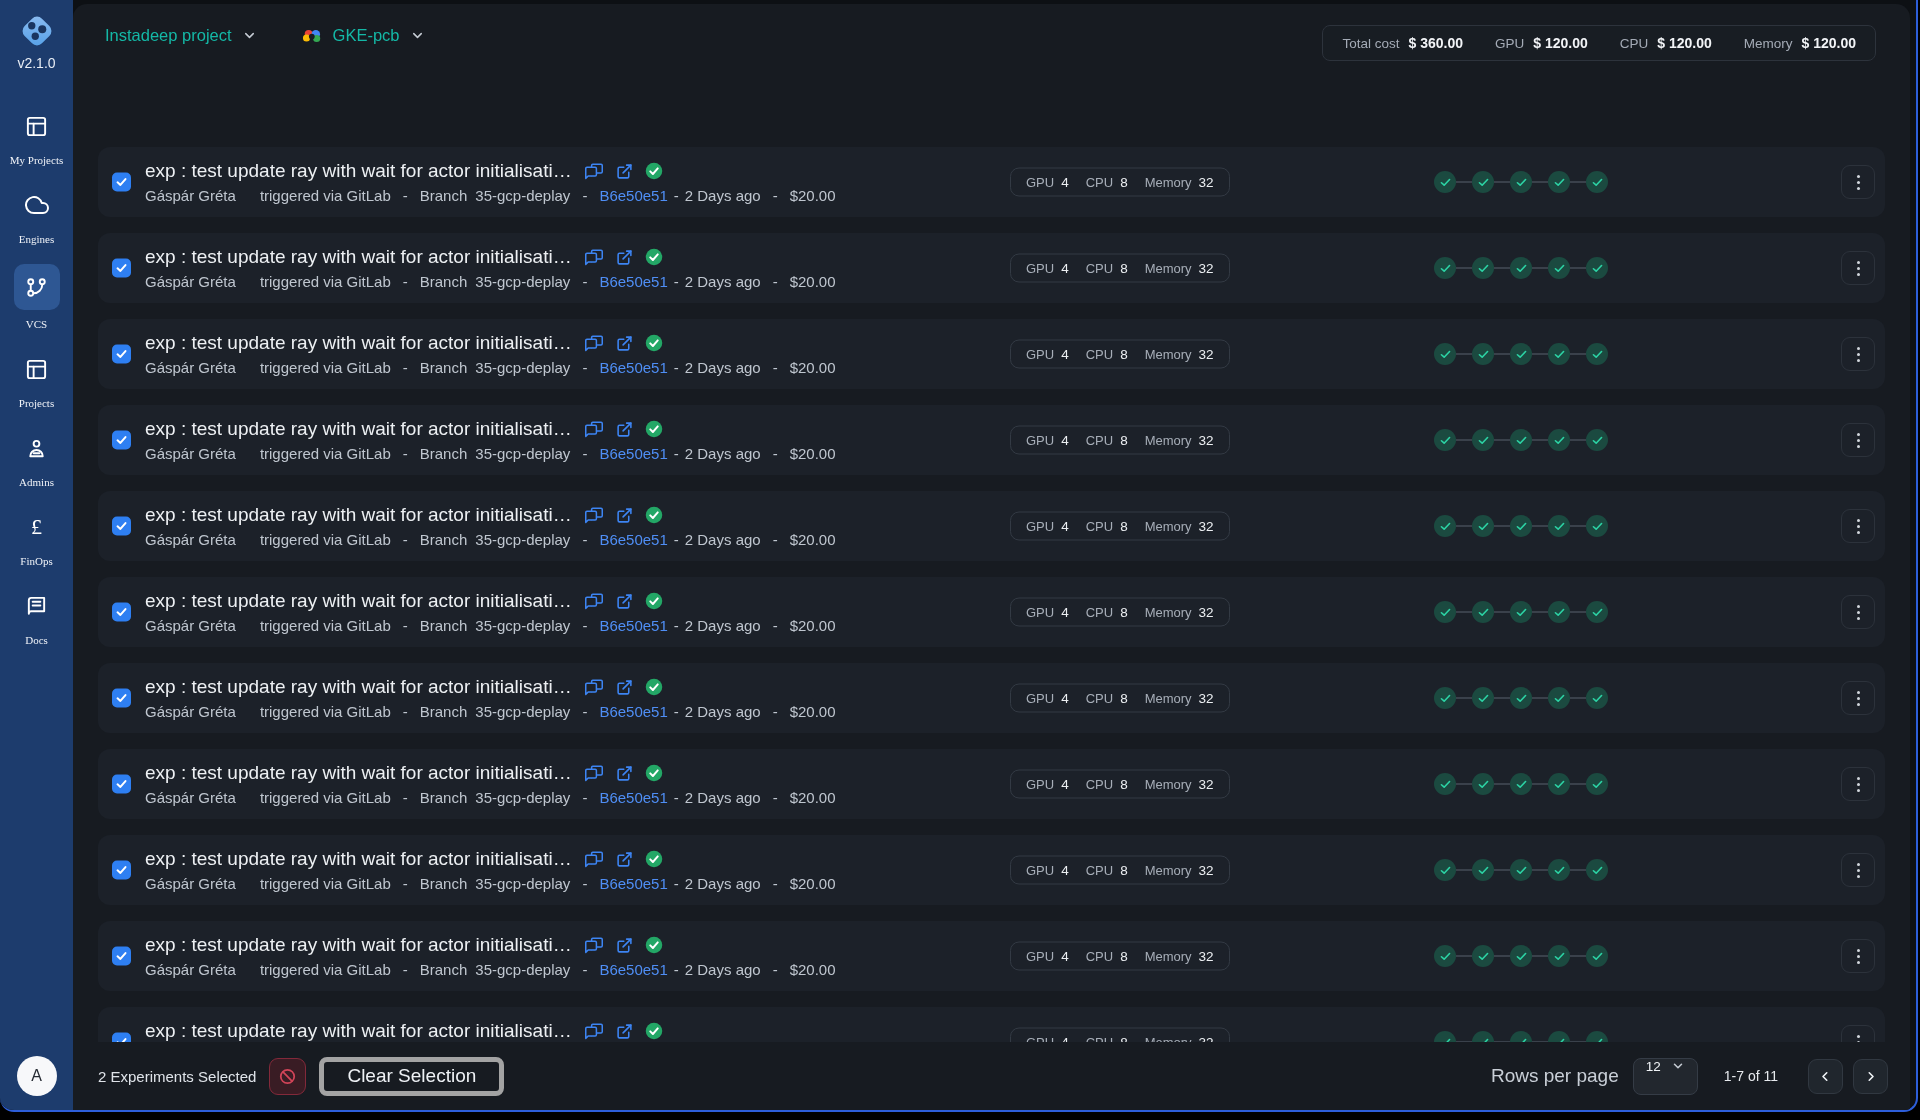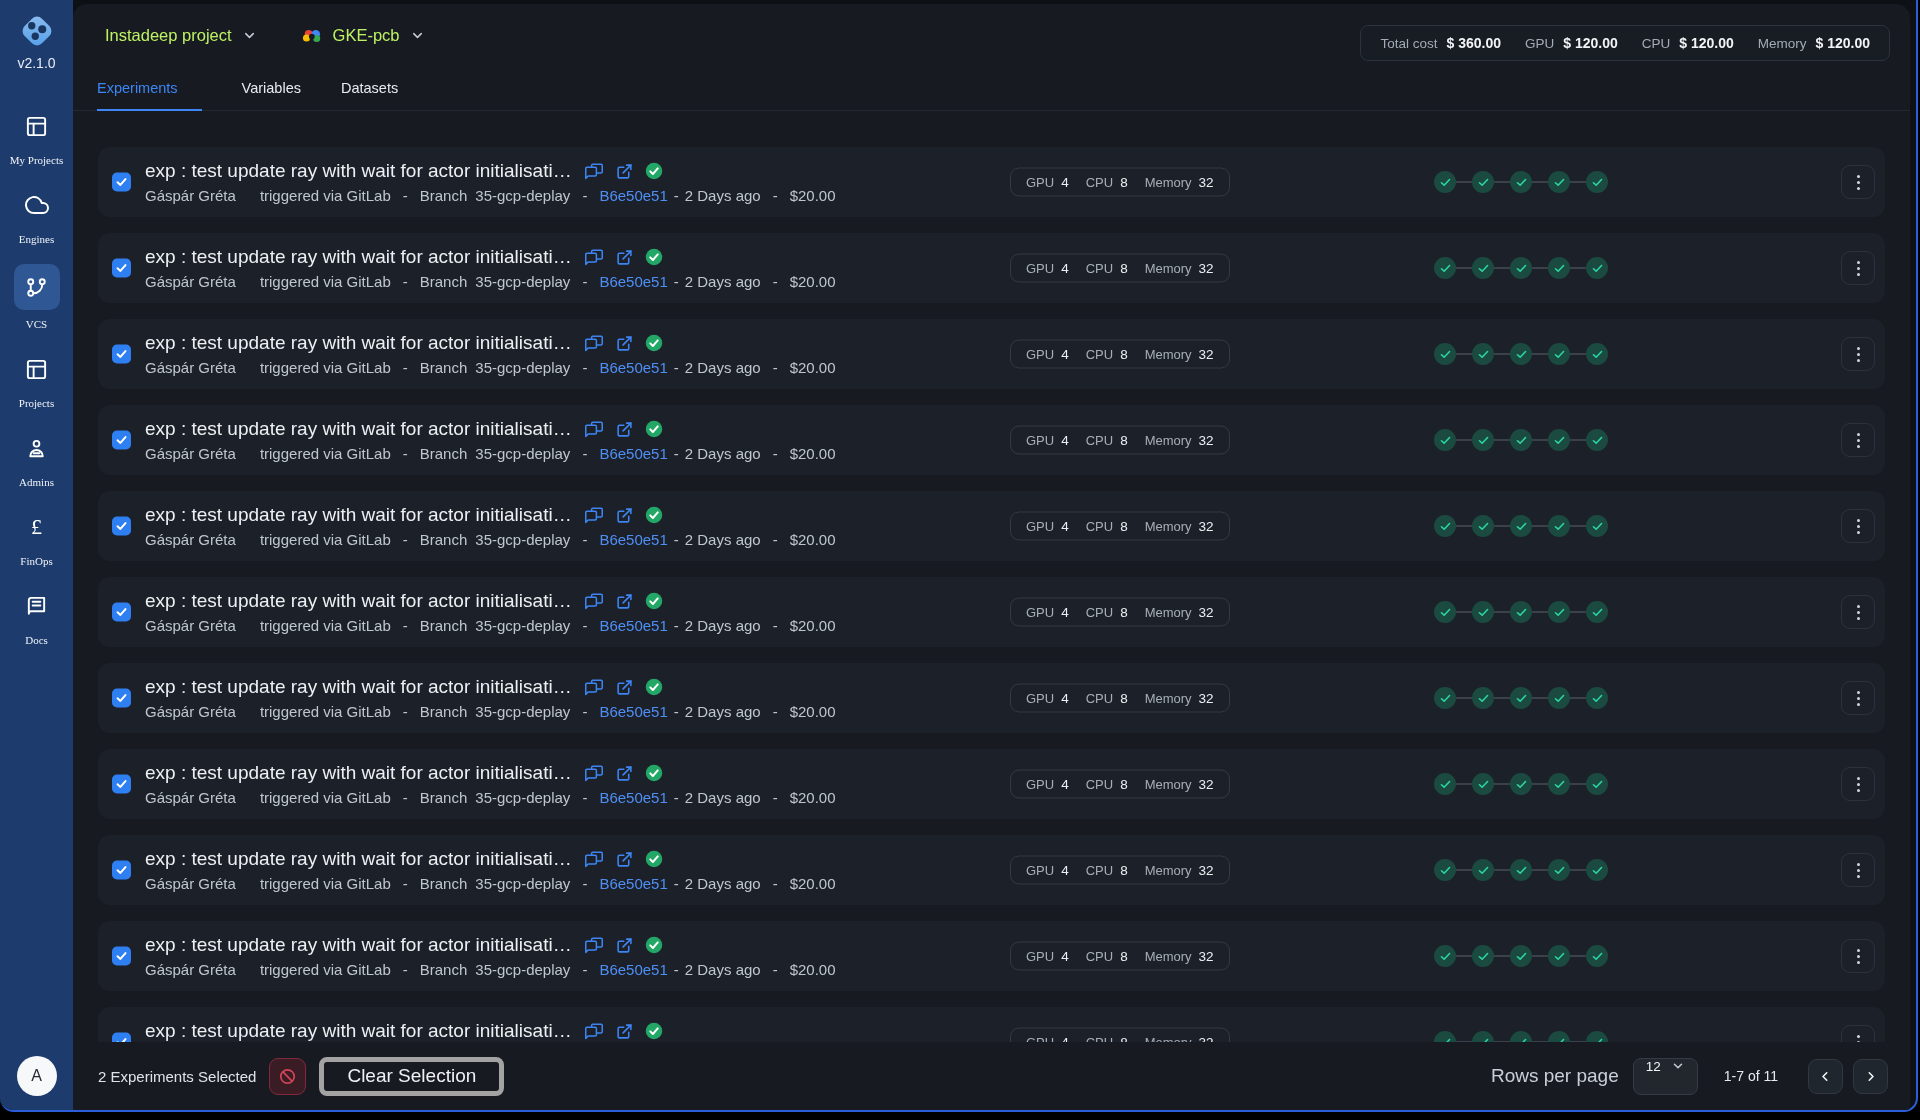--- a/index.html
+++ b/index.html
@@ -28,26 +28,26 @@
             width:40px; height:40px; border-radius:50%; background:#f7f8fa; color:#262b33;
             display:flex; align-items:center; justify-content:center; font-size:16px; cursor:pointer; }
 
   
   .panel { position:absolute; left:73px; top:4px; right:6px; bottom:0;
            background:#171b21; border-radius:14px 14px 0 0; overflow:hidden; }
 
   .panel-header { position:relative; height:62px; }
   .selectors { position:absolute; left:32px; top:0; height:62px; display:flex; align-items:center; gap:44px; }
   .selector { display:flex; align-items:center; gap:10px; cursor:pointer; background:none; border:none; }
-  .selector-label { color:#bef264; font-size:16.5px; }
+  .selector-label { color:#14b8a6; font-size:16.5px; }
   .chev { display:inline-flex; color:#c6ccd4; }
 
-  .cost-panel { position:absolute; right:20px; top:21px; height:36px;
+  .cost-panel { position:absolute; right:34px; top:21px; height:36px;
                 border:1px solid #2d333c; border-radius:8px; background:#181d23;
-                display:flex; align-items:center; gap:24px; padding:0 19px; }
+                display:flex; align-items:center; gap:32px; padding:0 19px; }
   .cost-pair { display:flex; align-items:baseline; gap:9px; white-space:nowrap; }
   .cost-label { color:#a4abb6; font-size:13.5px; }
   .cost-value { color:#f2f4f7; font-size:14px; font-weight:700; }
 
   
   .tabs-wrap { border-bottom:1px solid #232931; margin-top:14px; }
   .tabs { display:flex; gap:40px; margin-left:24px; }
   .tab { color:#e8ebef; font-size:14.5px; padding-bottom:13px; cursor:pointer; }
   .tab.active { color:#3d85f4; padding-right:24px; border-bottom:2px solid #3d85f4; margin-bottom:-1px; }
 
@@ -251,27 +251,20 @@
           <span class="cost-label">CPU</span>
           <span class="cost-value">$ 120.00</span>
         </div>
         <div class="cost-pair">
           <span class="cost-label">Memory</span>
           <span class="cost-value">$ 120.00</span>
         </div>
       </div>
     </div>
 
-    <div class="tabs-wrap">
-      <div class="tabs">
-        <div class="tab active">Experiments</div>
-        <div class="tab">Variables</div>
-        <div class="tab">Datasets</div>
-      </div>
-    </div>
 
     <div class="rows-area" id="rows-list">
   <div class="exp-card">
     <span class="chk">
       <svg width="13" height="13" viewBox="0 0 18 18" fill="none" stroke="#ffffff" stroke-width="2.8" stroke-linecap="round" stroke-linejoin="round">
               <polyline points="3.5 9.5 7.5 13 14.5 5"></polyline>
             </svg>
     </span>
 
     <div class="row-main">

